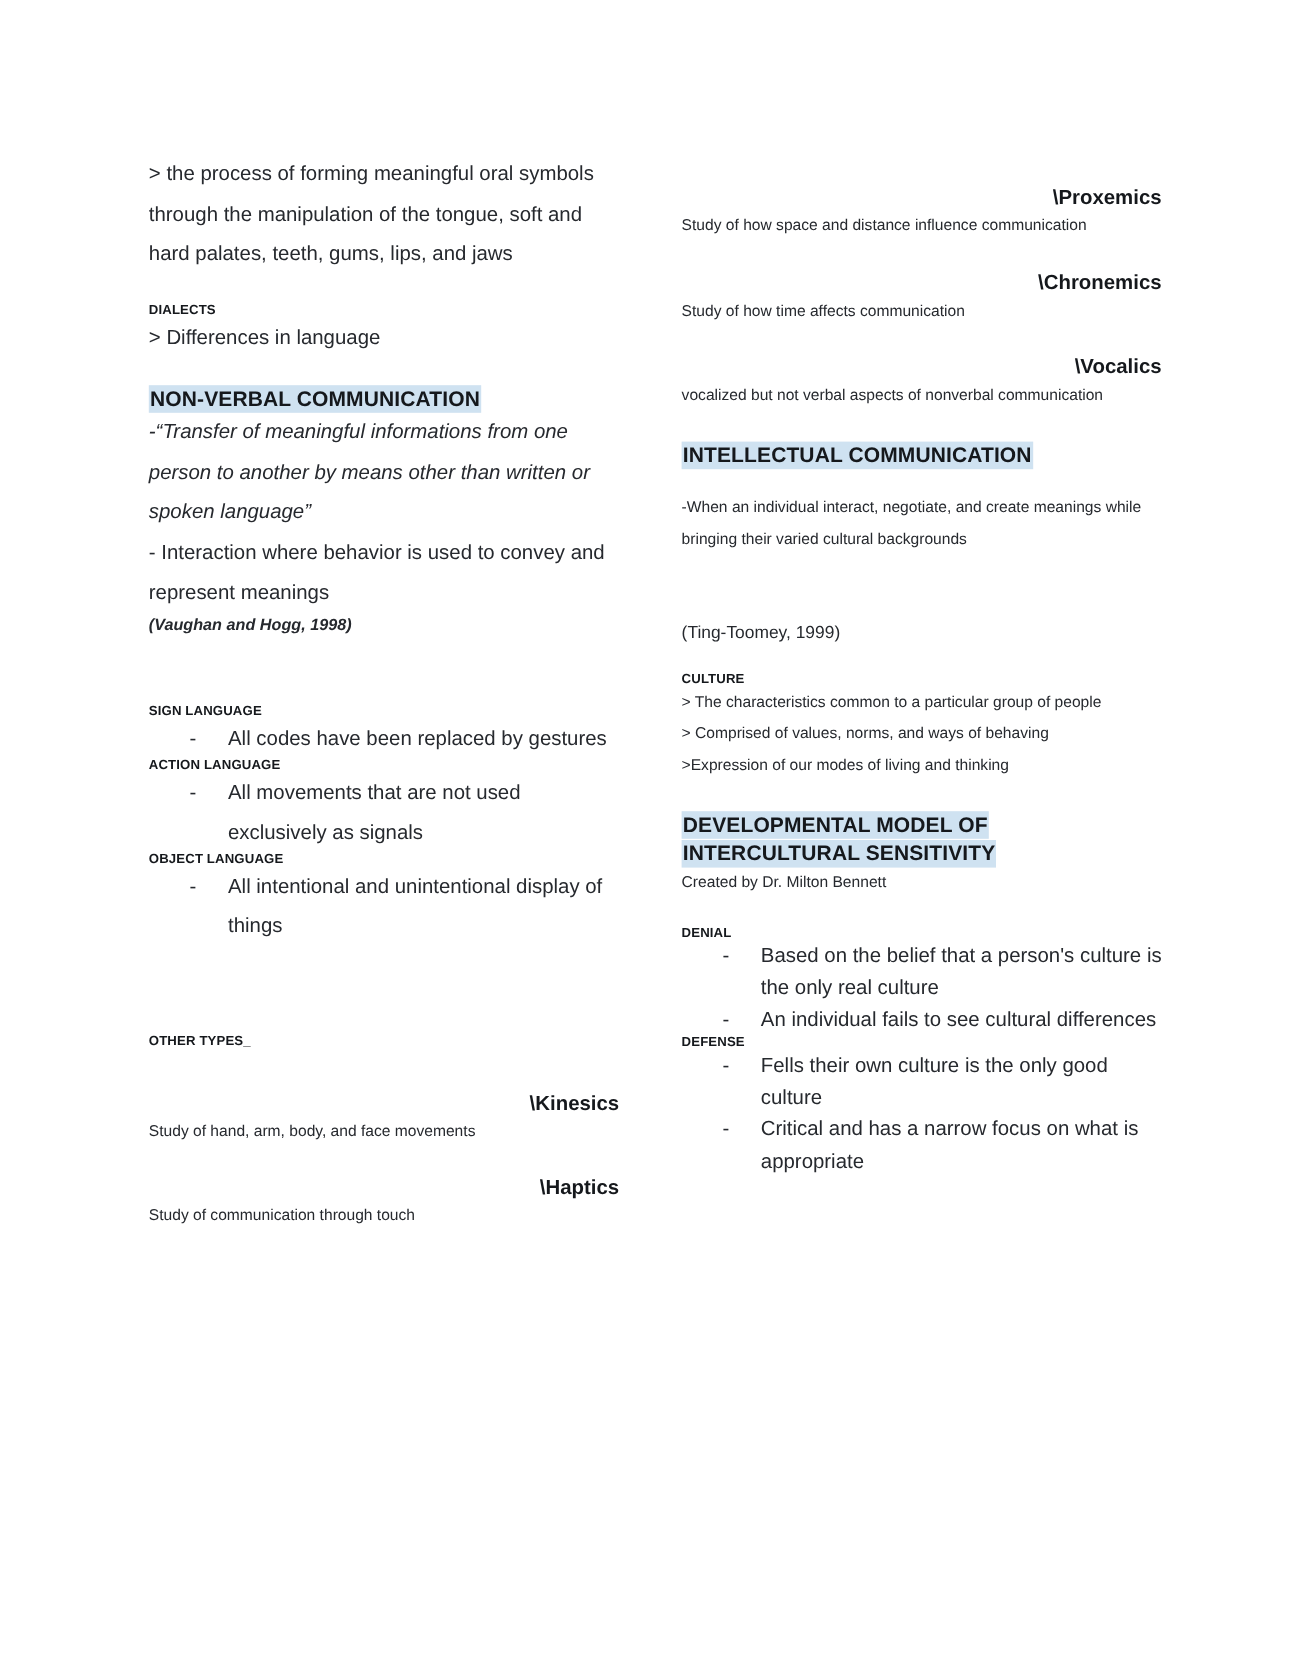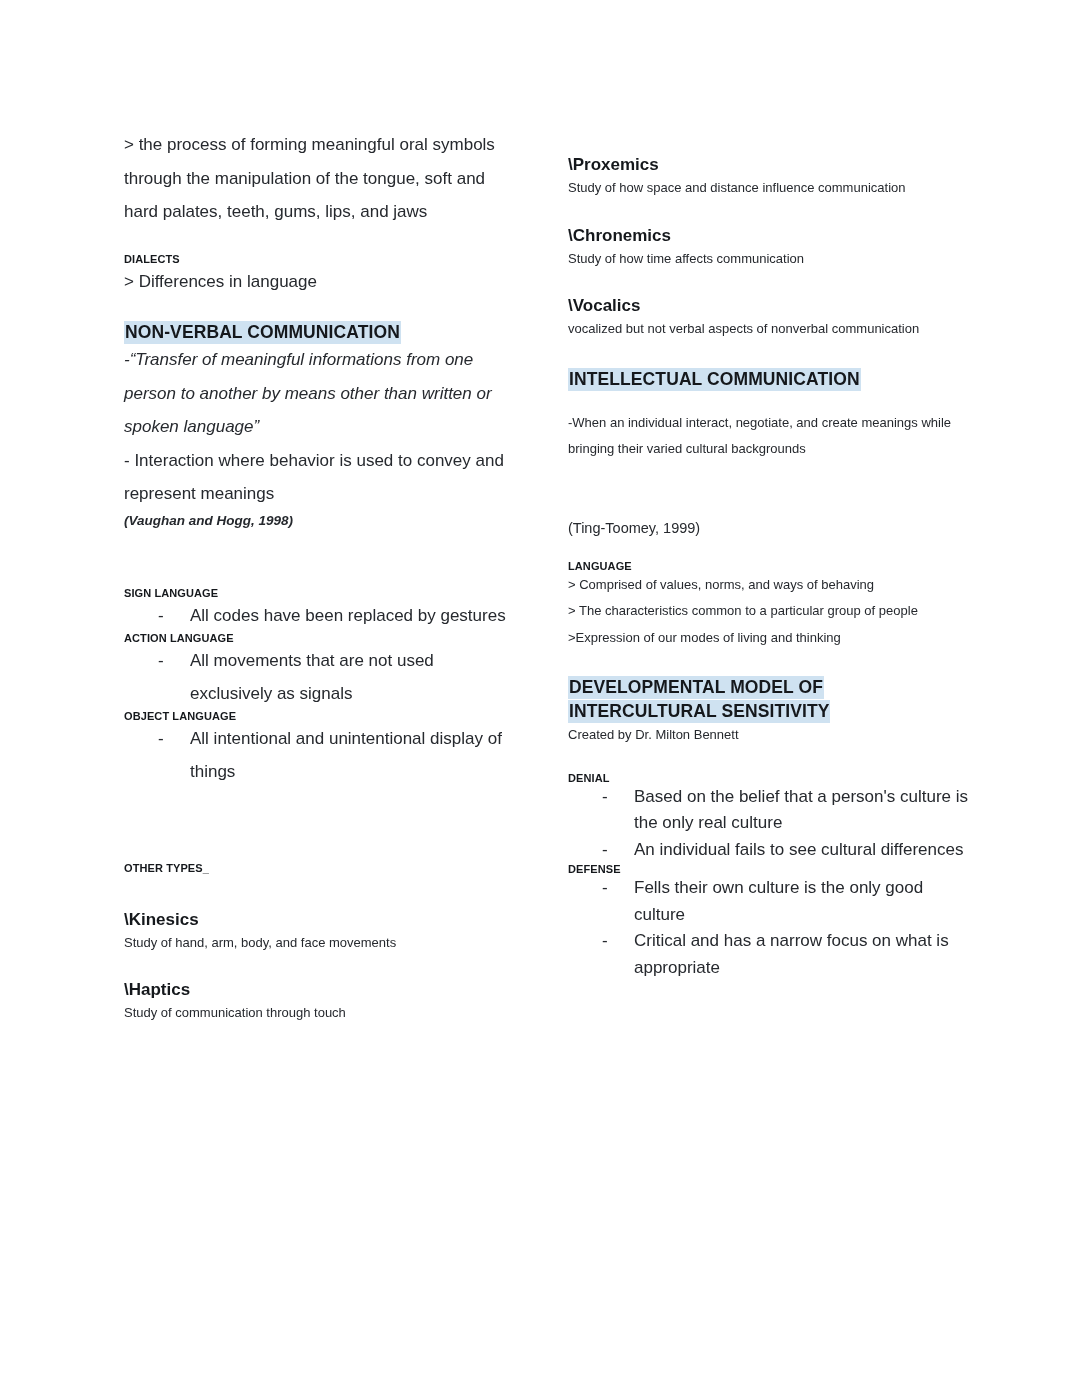--- a/index.html
+++ b/index.html
@@ -81,20 +81,21 @@
   .cite-plain {
     font-size: 14.5px;
     line-height: 20px;
     color: #26292e;
     margin-top: 44px;
   }
   .sub-bold {
     font-weight: bold;
     font-size: 17px;
     color: #15181c;
+    text-align: right;
   }
 
   
   ul.dash {
     list-style: none;
     margin: 0;
     padding: 0;
   }
   ul.dash > li {
     position: relative;
@@ -215,23 +216,23 @@
     <div style="height:20px;"></div>
 
     <p class="block body-tight">-When an individual interact, negotiate, and create meanings while bringing their varied cultural backgrounds</p>
 
     <div style="height:11px;"></div>
 
     <div class="cite-plain">(Ting-Toomey, 1999)</div>
 
     <div style="height:22px;"></div>
 
-    <div class="h-plain">LANGUAGE</div>
+    <div class="h-plain">CULTURE</div>
+    <div class="body-tight">&gt; The characteristics common to a particular group of people</div>
     <div class="body-tight">&gt; Comprised of values, norms, and ways of behaving</div>
-    <div class="body-tight">&gt; The characteristics common to a particular group of people</div>
     <div class="body-tight">&gt;Expression of our modes of living and thinking</div>
 
     <div style="height:26px;"></div>
 
     <div>
       <span class="h-hl">DEVELOPMENTAL MODEL OF</span>
     </div>
     <div style="height:3px;"></div>
     <div>
       <span class="h-hl">INTERCULTURAL SENSITIVITY</span>

